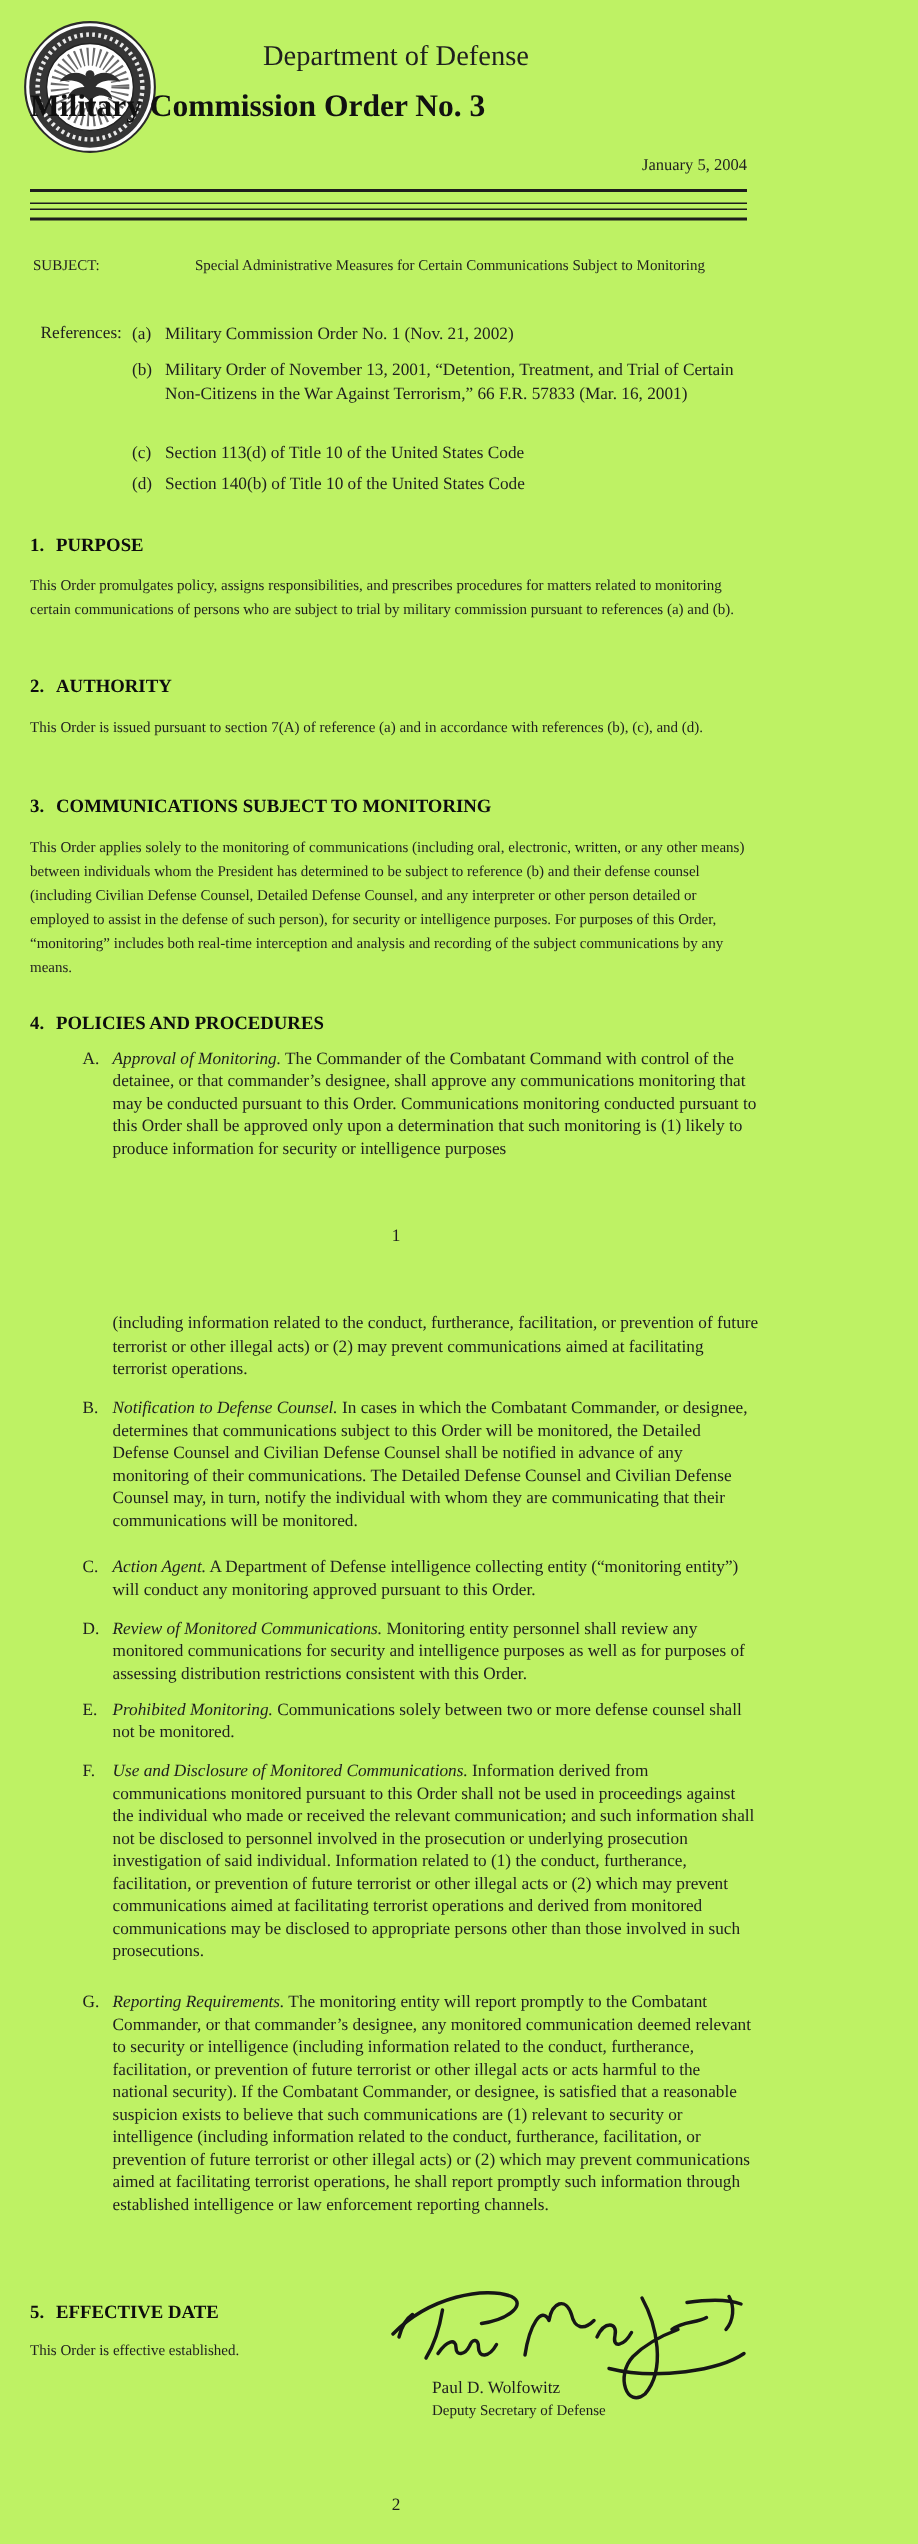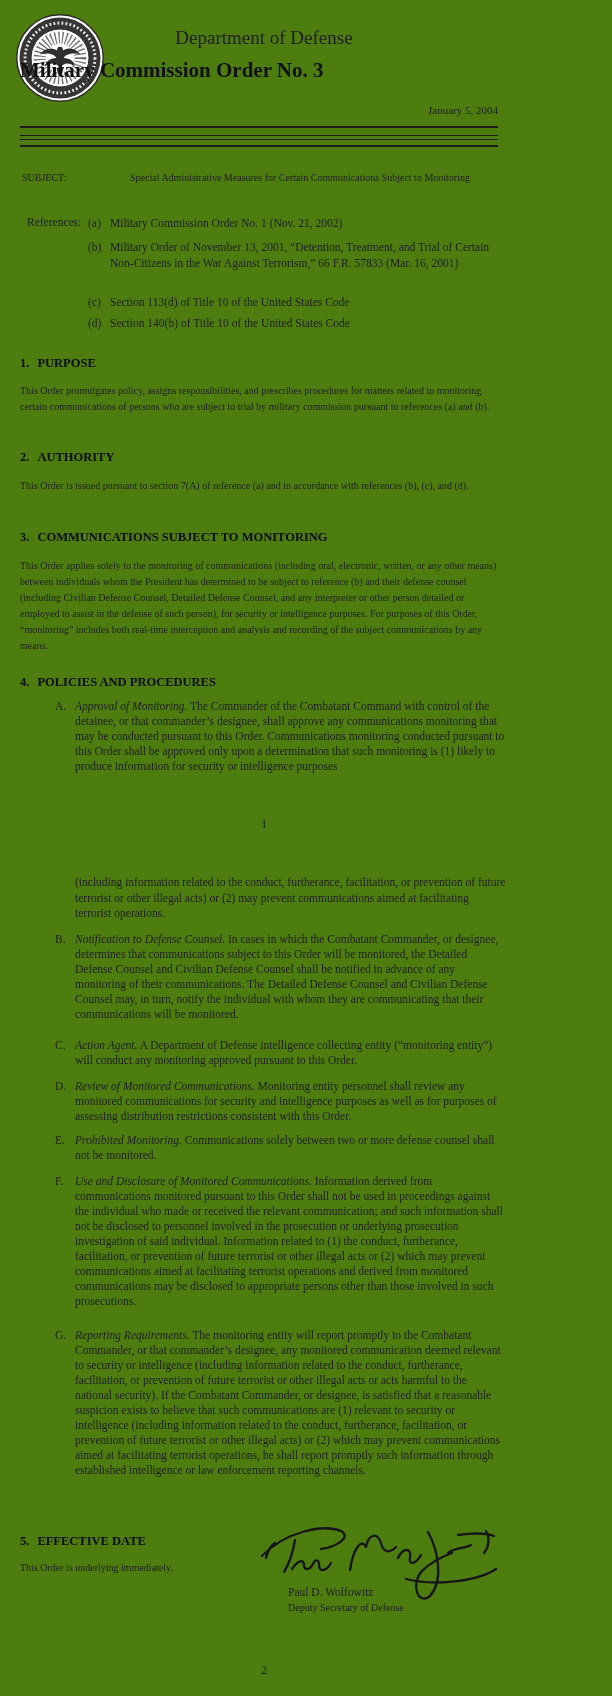--- a/index.html
+++ b/index.html
@@ -1,19 +1,19 @@
 <!DOCTYPE html>
 <html><head>
 <meta charset="utf-8">
 <style>
   html,body{margin:0;padding:0;background:#e8e8e8;}
   .page{
     position:relative;
     width:612px;height:1696px;
-    background:#4d7c0f;
+    background:#bef264;
     font-family:"Liberation Serif", serif;
     color:#1f1f1f;
     margin:0 auto;
     overflow:hidden;
   }
   .abs{position:absolute;}
   .agency{left:20px;top:27px;width:488px;text-align:center;font-size:19px;}
   .doctitle{left:20px;top:58px;width:488px;font-size:21px;font-weight:bold;color:#111;}
   .date{left:20px;top:104px;width:478px;text-align:right;font-size:11px;}
   .rules{left:20px;top:126px;width:478px;}
@@ -154,21 +154,21 @@
 
   <div class="pol abs" style="left:55px;top:1328px;">
     <span class="pol-letter">G.</span>
     <div class="pol-text"><i class="lead">Reporting Requirements.</i> <span>The monitoring entity will report promptly to the Combatant Commander, or that commander’s designee, any monitored communication deemed relevant to security or intelligence (including information related to the conduct, furtherance, facilitation, or prevention of future terrorist or other illegal acts or acts harmful to the national security).  If the Combatant Commander, or designee, is satisfied that a reasonable suspicion exists to believe that such communications are (1) relevant to security or intelligence (including information related to the conduct, furtherance, facilitation, or prevention of future terrorist or other illegal acts) or (2) which may prevent communications aimed at facilitating terrorist operations, he shall report promptly such information through established intelligence or law enforcement reporting channels.</span></div>
   </div>
 
   <div class="h abs" style="left:20px;top:1534px;">
     <span class="hnum">5.</span>
     <span>EFFECTIVE DATE</span>
   </div>
-  <div class="para abs bodytxt" style="left:20px;top:1560px;width:230px;">This Order is underlying immediately.</div>
+  <div class="para abs bodytxt" style="left:20px;top:1560px;width:230px;">This Order is effective established.</div>
 
   <svg class="sigsvg abs" width="240" height="92" viewBox="0 0 240 92">
     <g fill="none" stroke="#161616" stroke-width="2.3" stroke-linecap="round" stroke-linejoin="round">
       <path d="M8,36 C10,28 14,23 17,21"></path>
       <path d="M4,34 C28,9 66,2 83,9 C93,14 82,24 63,27"></path>
       <path d="M37,18 C35,30 31,42 26,50"></path>
       <path d="M34,47 C40,38 46,37 46,43 C46,49 52,48 55,42 C57,37 61,37 61,43 C61,50 68,50 73,41"></path>
       <path d="M92,48 C95,28 103,15 108,25 C110,13 119,9 123,21 C125,30 131,32 138,25"></path>
       <path d="M140,36 C145,25 154,26 152,35 C150,44 158,42 163,33"></path>
       <path d="M170,10 C180,28 186,58 172,74 C160,84 152,62 164,49 C173,40 186,34 194,31"></path>

